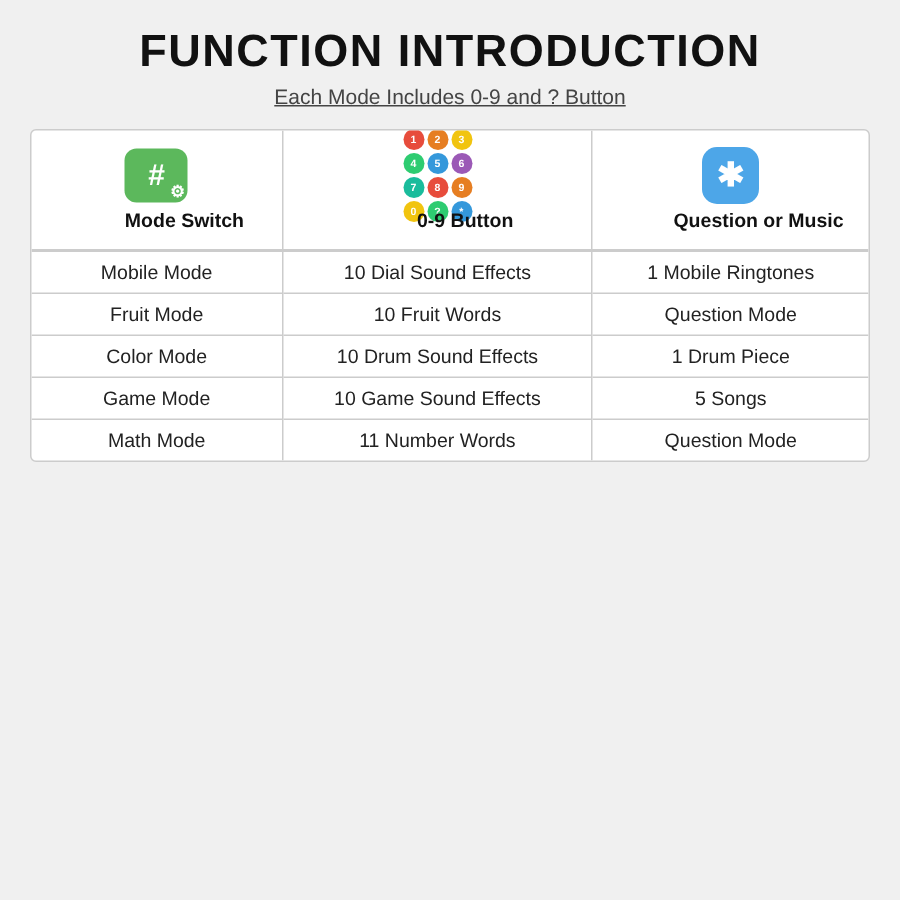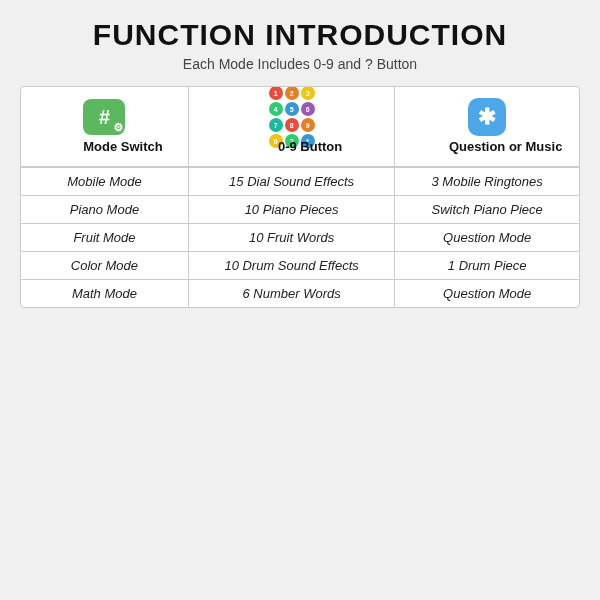--- a/index.html
+++ b/index.html
@@ -18,20 +18,21 @@
       font-weight: 900;
       color: #111;
       text-align: right;
       letter-spacing: 1px;
       margin-bottom: 4px;
     }
     .subtitle {
       font-size: 14px;
       color: #444;
       margin-bottom: 14px;
+      text-decoration: underline;
     }
     .table-wrapper {
       width: 100%;
       background: #fff;
       border: 1.5px solid #ccc;
       border-radius: 4px;
       overflow: hidden;
     }
     table {
       width: 100%;
@@ -74,21 +75,20 @@
       font-weight: 700;
       color: #111;
       padding-left: 37px;
     }
     .col1 { width: 30%; }
     .col2 { width: 37%; }
     .col3 { width: 33%; }
     td {
       font-size: 13px;
       color: #222;
-      font-style: italic;
     }
     
     .icon-mode {
       width: 42px;
       height: 36px;
       background: #5cb85c;
       border-radius: 8px;
       display: flex;
       align-items: center;
       justify-content: center;
@@ -190,38 +190,38 @@
               <div class="icon-question">✱</div>
             </div>
             <span class="header-label">Question or Music</span>
           </div>
         </th>
       </tr>
     </thead>
     <tbody id="table-body">
     <tr>
           <td>Mobile Mode</td>
-          <td>15 Dial Sound Effects</td>
-          <td>3 Mobile Ringtones</td>
-        </tr>
-        <tr>
-          <td>Piano Mode</td>
-          <td>10 Piano Pieces</td>
-          <td>Switch Piano Piece</td>
+          <td>10 Dial Sound Effects</td>
+          <td>1 Mobile Ringtones</td>
         </tr>
         <tr>
           <td>Fruit Mode</td>
           <td>10 Fruit Words</td>
           <td>Question Mode</td>
         </tr>
         <tr>
           <td>Color Mode</td>
           <td>10 Drum Sound Effects</td>
           <td>1 Drum Piece</td>
         </tr>
         <tr>
+          <td>Game Mode</td>
+          <td>10 Game Sound Effects</td>
+          <td>5 Songs</td>
+        </tr>
+        <tr>
           <td>Math Mode</td>
-          <td>6 Number Words</td>
+          <td>11 Number Words</td>
           <td>Question Mode</td>
         </tr>
       </tbody>
   </table>
 </div>
 
 </body></html>

